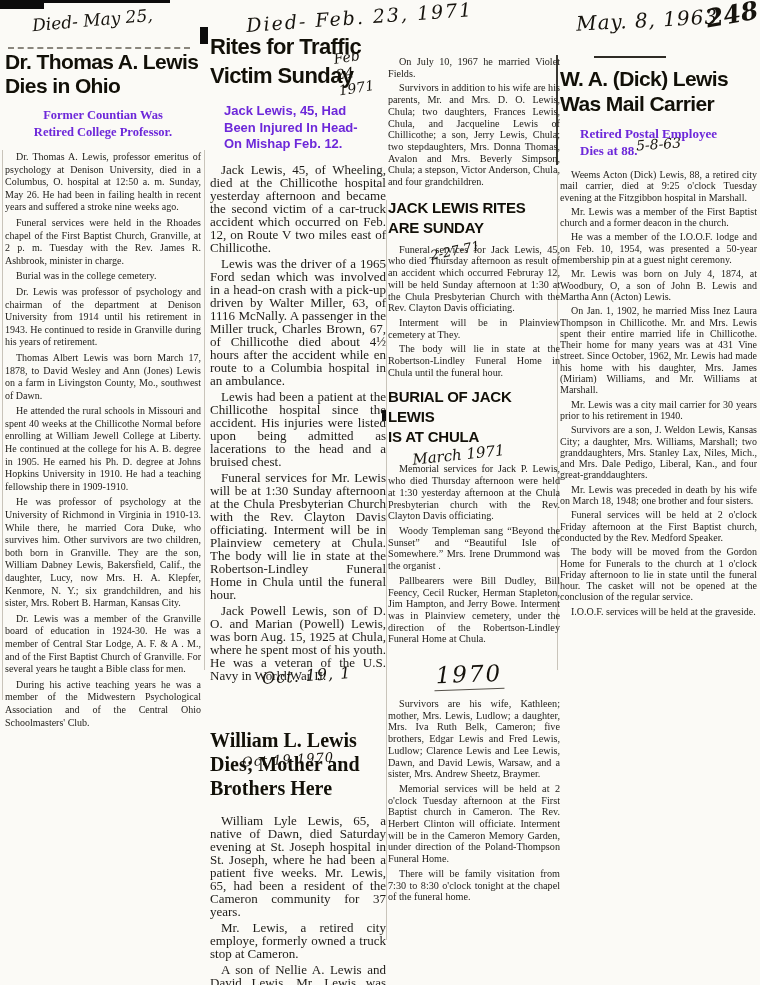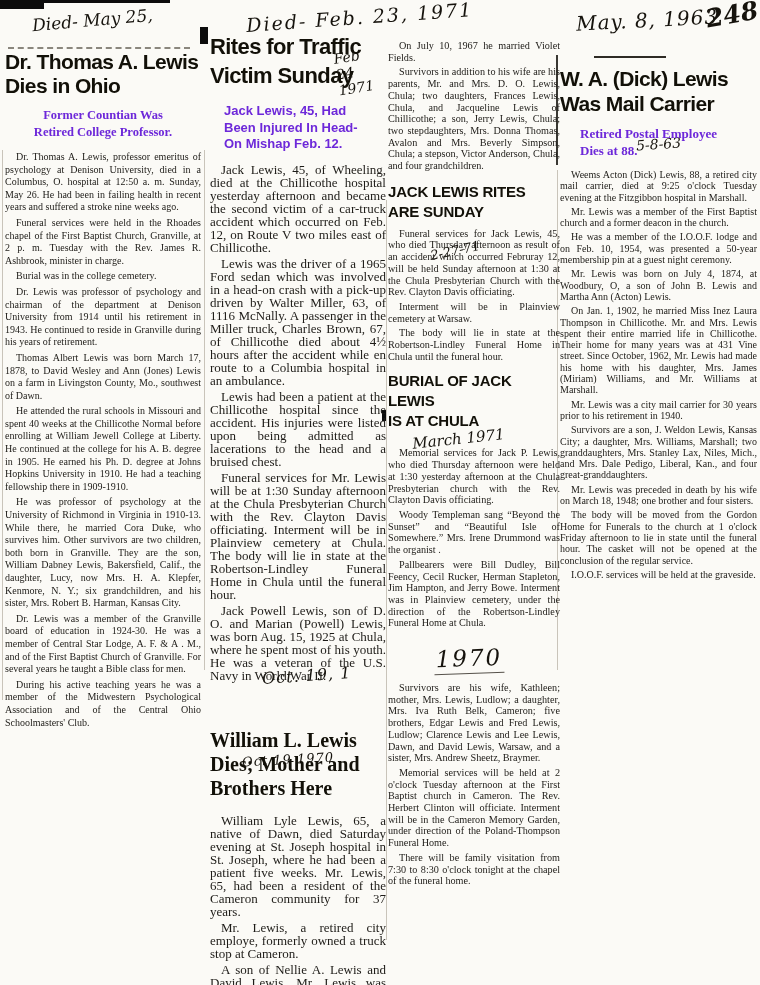--- a/index.html
+++ b/index.html
@@ -7,21 +7,21 @@
         font-family:"Liberation Serif",serif;color:#1d1b17;}
   
   .ink{position:absolute;background:#0c0c0c;}
   .rule-v{position:absolute;width:1px;background:#c9c4ba;}
   .rule-v.dark{width:2px;background:#3a3833;}
   .dash-top{position:absolute;border-top:2px dashed #8a867d;}
   
   .col{position:absolute;}
   .col1{left:5px;top:50px;width:196px;}
   .col2{left:210px;top:32px;width:176px;}
-  .col3{left:388px;top:40px;width:172px;}
+  .col3{left:388px;top:56px;width:172px;}
   .col4{left:560px;top:56px;width:197px;}
   
   .hl{font-family:"Liberation Sans",sans-serif;font-weight:700;color:#121008;
       white-space:pre-line;margin:0;letter-spacing:-0.6px;}
   .hl-thomas{font-size:21px;line-height:24px;}
   .hl-rites{font-size:22px;line-height:29px;width:160px;}
   .hl-caps{font-size:15px;line-height:20px;letter-spacing:-0.2px;}
   .hl-william{font-family:"Liberation Serif",serif;font-size:20px;line-height:24px;
       font-weight:700;letter-spacing:0;}
   .hl-dick{font-size:21px;line-height:25px;}
@@ -137,21 +137,21 @@
   <section class="col col3">
     <div class="body" style="margin-top:0;">
         <p>On July 10, 1967 he married Violet Fields.</p>
         <p>Survivors in addition to his wife are his parents, Mr. and Mrs. D. O. Lewis, Chula; two daughters, Frances Lewis, Chula, and Jacqueline Lewis of Chillicothe; a son, Jerry Lewis, Chula; two stepdaughters, Mrs. Donna Thomas, Avalon and Mrs. Beverly Simpson, Chula; a stepson, Victor Anderson, Chula, and four grandchildren.</p>
       </div>
 
     <h1 class="hl hl-caps" style="margin:10px 0 2px;">JACK LEWIS RITES
 ARE SUNDAY</h1>
     <div class="body" style="margin-top:6px;">
         <p>Funeral services for Jack Lewis, 45, who died Thursday afternoon as result of an accident which occurred Februray 12, will be held Sunday afternoon at 1:30 at the Chula Presbyterian Church with the Rev. Clayton Davis officiating.</p>
-        <p>Interment will be in Plainview cemetery at Warsaw.</p>
+        <p>Interment will be in Plainview cemetery at They.</p>
         <p>The body will lie in state at the Robertson-Lindley Funeral Home in Chula until the funeral hour.</p>
       </div>
 
     <h1 class="hl hl-caps" style="margin:9px 0 0;">BURIAL OF JACK LEWIS
 IS AT CHULA</h1>
     <div class="hw hw-march">March 1971</div>
     <div class="body" style="margin-top:2px;">
         <p>Memorial services for Jack P. Lewis, who died Thursday afternoon were held at 1:30 yesterday afternoon at the Chula Presbyterian church with the Rev. Clayton Davis officiating.</p>
         <p>Woody Templeman sang “Beyond the Sunset” and “Beautiful Isle of Somewhere.” Mrs. Irene Drummond was the organist .</p>
         <p>Pallbearers were Bill Dudley, Bill Feency, Cecil Rucker, Herman Stapleton, Jim Hampton, and Jerry Bowe. Interment was in Plainview cemetery, under the direction of the Robertson-Lindley Funeral Home at Chula.</p>
@@ -173,18 +173,19 @@
 Dies at 88.</h2>
     <div class="body">
         <p>Weems Acton (Dick) Lewis, 88, a retired city mail carrier, died at 9:25 o'clock Tuesday evening at the Fitzgibbon hospital in Marshall.</p>
         <p>Mr. Lewis was a member of the First Baptist church and a former deacon in the church.</p>
         <p>He was a member of the I.O.O.F. lodge and on Feb. 10, 1954, was presented a 50-year membership pin at a guest night ceremony.</p>
         <p>Mr. Lewis was born on July 4, 1874, at Woodbury, O, a son of John B. Lewis and Martha Ann (Acton) Lewis.</p>
         <p>On Jan. 1, 1902, he married Miss Inez Laura Thompson in Chillicothe. Mr. and Mrs. Lewis spent their entire married life in Chillicothe. Their home for many years was at 431 Vine street. Since October, 1962, Mr. Lewis had made his home with his daughter, Mrs. James (Miriam) Williams, and Mr. Williams at Marshall.</p>
         <p>Mr. Lewis was a city mail carrier for 30 years prior to his retirement in 1940.</p>
         <p>Survivors are a son, J. Weldon Lewis, Kansas City; a daughter, Mrs. Williams, Marshall; two granddaughters, Mrs. Stanley Lax, Niles, Mich., and Mrs. Dale Pedigo, Liberal, Kan., and four great-granddaughters.</p>
         <p>Mr. Lewis was preceded in death by his wife on March 18, 1948; one brother and four sisters.</p>
+        <p>Funeral services will be held at 2 o'clock Friday afternoon at the First Baptist church, conducted by the Rev. Medford Speaker.</p>
         <p>The body will be moved from the Gordon Home for Funerals to the church at 1 o'clock Friday afternoon to lie in state until the funeral hour. The casket will not be opened at the conclusion of the regular service.</p>
         <p>I.O.O.F. services will be held at the graveside.</p>
       </div>
   </section>
 
 </div>
 
 </body></html>

